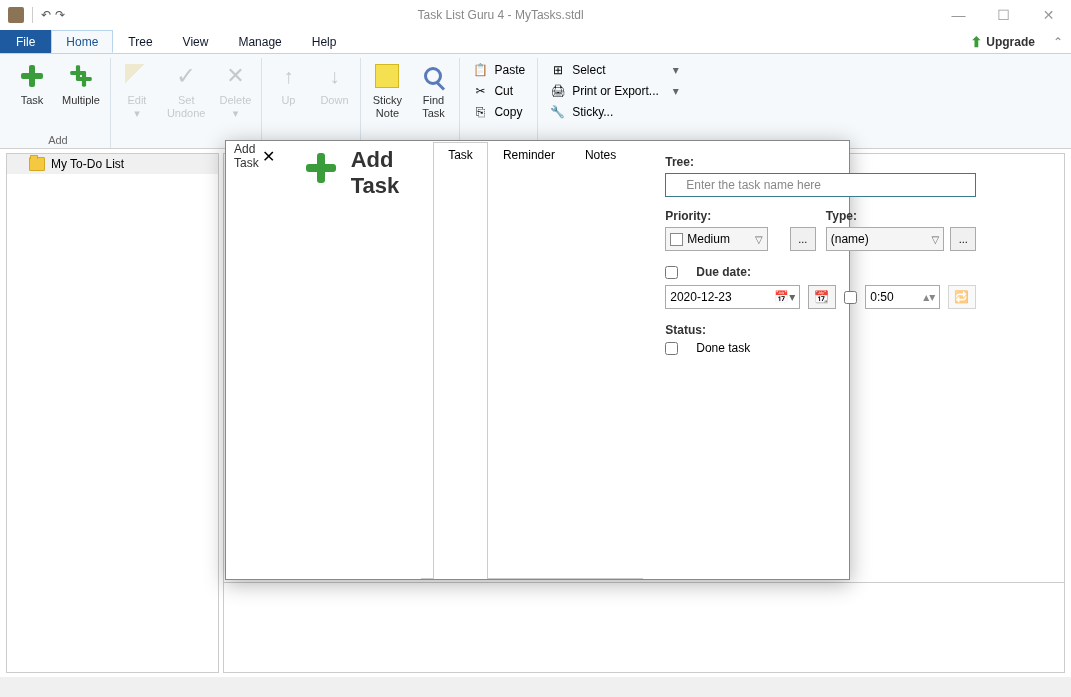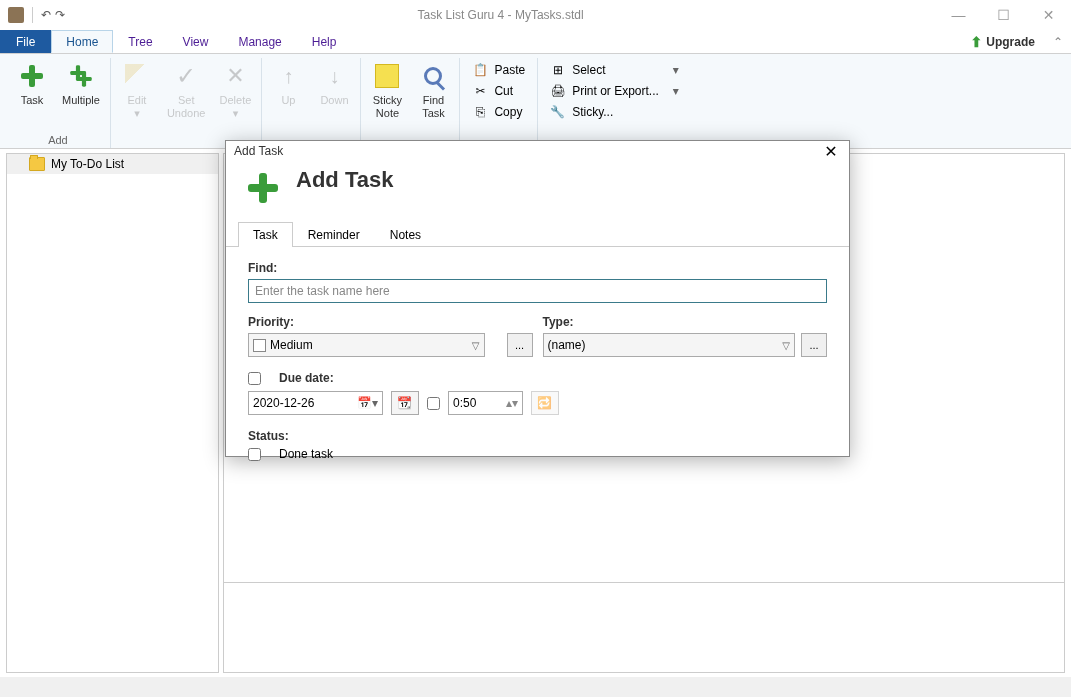--- a/index.html
+++ b/index.html
@@ -10,21 +10,21 @@
 .titlebar .left-icons { display: flex; align-items: center; gap: 4px; padding-left: 8px; }
 .titlebar .app-icon { width: 16px; height: 16px; background: #8b7355; border-radius: 2px; }
 .titlebar .sep { width: 1px; height: 16px; background: #ccc; margin: 0 4px; }
 .titlebar .title { flex: 1; text-align: center; color: #888; font-size: 12px; }
 .titlebar .win-controls { display: flex; }
 .titlebar .win-btn { width: 45px; height: 30px; display: flex; align-items: center; justify-content: center; color: #999; font-size: 14px; cursor: pointer; }
 
 
 .menubar { height: 24px; display: flex; align-items: stretch; background: #fff; border-bottom: 1px solid #d0d0d0; position: relative; }
 .menubar .file-btn { background: #1e5aa0; color: #fff; padding: 0 16px; display: flex; align-items: center; font-size: 12px; }
-.menubar .menu-item { padding: 0 14px; display: flex; align-items: center; color: #4c1d95; font-size: 12px; cursor: pointer; border: 1px solid transparent; }
+.menubar .menu-item { padding: 0 14px; display: flex; align-items: center; color: #0f172a; font-size: 12px; cursor: pointer; border: 1px solid transparent; }
 .menubar .menu-item.active { border: 1px solid #b8d4e8; border-bottom: 1px solid #f5f9fc; background: #f5f9fc; color: #1a5490; }
 .menubar .upgrade { margin-left: auto; padding: 0 10px; display: flex; align-items: center; gap: 4px; color: #333; font-weight: bold; font-size: 12px; }
 .menubar .upgrade-arrow { color: #3a9c3a; font-size: 14px; }
 .menubar .chevron { padding: 0 8px; color: #888; display: flex; align-items: center; }
 
 
 .ribbon { height: 95px; background: #f5f9fc; border-bottom: 1px solid #d0d0d0; display: flex; padding: 4px 6px 0; }
 .ribbon-group { display: flex; flex-direction: column; align-items: center; padding: 0 4px; border-right: 1px solid #d8e2ea; }
 .ribbon-group:last-child { border-right: none; }
 .ribbon-buttons { display: flex; gap: 2px; flex: 1; }
@@ -45,39 +45,39 @@
 .tree-icon { width: 16px; height: 14px; background: #f5c842; border: 1px solid #d4a820; border-radius: 1px; position: relative; }
 .tree-icon::before { content: ""; position: absolute; top: -3px; left: 0; width: 6px; height: 3px; background: #f5c842; border: 1px solid #d4a820; border-bottom: none; border-radius: 1px 1px 0 0; }
 .content-area { flex: 1; border: 1px solid #ccc; margin: 4px 6px 4px 2px; background: #fff; display: flex; flex-direction: column; }
 .content-top { flex: 1; }
 .content-bottom { height: 90px; border-top: 1px solid #ccc; }
 
 
 .statusbar { position: absolute; bottom: 0; left: 0; right: 0; height: 20px; background: #f0f0f0; }
 
 
-.dialog { position: absolute; left: 225px; top: 140px; width: 625px; height: 317px; background: #fff; border: 1px solid #888; box-shadow: 0 4px 20px rgba(0,0,0,0.3); display: flex; flex-direction: column; }
+.dialog { position: absolute; left: 225px; top: 140px; width: 625px; height: 440px; background: #fff; border: 1px solid #888; box-shadow: 0 4px 20px rgba(0,0,0,0.3); display: flex; }
 .dialog-title { height: 30px; display: flex; align-items: center; padding: 0 8px; }
 .dialog-title-text { flex: 1; font-size: 12px; color: #333; }
 .dialog-close { width: 20px; height: 20px; display: flex; align-items: center; justify-content: center; cursor: pointer; font-size: 16px; }
 .dialog-header { display: flex; padding: 6px 16px 12px; gap: 12px; align-items: flex-start; }
 .dialog-header-icon { width: 42px; height: 42px; display: flex; align-items: center; justify-content: center; }
 .dialog-header-text h1 { font-size: 22px; color: #333; font-weight: bold; margin-bottom: 4px; font-family: "Trebuchet MS", sans-serif; }
 .dialog-header-text p { font-size: 11px; color: #555; }
 .dialog-link { color: #1a5ab8; text-decoration: underline; font-family: "Trebuchet MS", sans-serif; }
 .dialog-folder-icon { display: inline-block; width: 16px; height: 12px; background: #f5c842; border: 1px solid #d4a820; vertical-align: middle; margin: 0 4px; }
 
 .dialog-tabs { display: flex; padding: 0 12px; border-bottom: 1px solid #ccc; }
 .dialog-tab { padding: 5px 14px; font-size: 12px; border: 1px solid transparent; border-bottom: none; cursor: pointer; position: relative; top: 1px; }
 .dialog-tab.active { border-color: #ccc; background: #fff; }
 
 .dialog-body { flex: 1; padding: 14px 22px; }
 .form-row { margin-bottom: 12px; }
 .form-label { font-size: 12px; font-weight: bold; color: #333; margin-bottom: 4px; display: block; }
-.form-input { width: 100%; padding: 4px 6px; border: 1px solid #3a7a8a; font-size: 12px; height: 24px; }
+.form-input { width: 100%; padding: 4px 20px; border: 1px solid #3a7a8a; font-size: 12px; height: 24px; }
 .form-input::placeholder { color: #888; }
 .form-row-split { display: flex; gap: 10px; align-items: flex-end; }
 .form-col { flex: 1; }
 .select-box { display: flex; align-items: center; border: 1px solid #aaa; height: 24px; background: #f5f5f5; padding: 0 4px; gap: 4px; }
 .select-box .chk { width: 13px; height: 13px; border: 1px solid #888; background: #fff; }
 .select-box .sel-text { flex: 1; font-size: 12px; }
 .select-box .sel-arrow { color: #666; font-size: 10px; }
 .small-btn { width: 26px; height: 24px; border: 1px solid #aaa; background: #f0f0f0; display: flex; align-items: center; justify-content: center; cursor: pointer; font-size: 11px; }
 .checkbox-row { display: flex; align-items: center; gap: 18px; font-size: 12px; }
 .checkbox-row input { width: 13px; height: 13px; }
@@ -291,21 +291,21 @@
       <h1>Add Task</h1>
     </div>
   </div>
   <div class="dialog-tabs">
     <div class="dialog-tab active">Task</div>
     <div class="dialog-tab">Reminder</div>
     <div class="dialog-tab">Notes</div>
   </div>
   <div class="dialog-body">
     <div class="form-row">
-      <label class="form-label">Find:</label>
+      <label class="form-label">Tree:</label>
       <input class="form-input" placeholder="Enter the task name here" style="">
     </div>
     <div class="form-row-split">
       <div class="form-col">
         <label class="form-label">Priority:</label>
         <div style="display:flex;gap:22px">
           <div class="select-box" style="flex:1">
             <div class="chk"></div>
             <span class="sel-text">Medium</span>
             <span class="sel-arrow">▽</span>
@@ -324,21 +324,21 @@
         </div>
       </div>
     </div>
     <div class="form-row" style="margin-top:14px">
       <div class="checkbox-row" style="margin-bottom:6px">
         <input type="checkbox" style="">
         <label class="form-label" style="margin:0">Due date:</label>
       </div>
       <div class="date-row">
         <div class="date-input">
-          <span>2020-12-26</span>
+          <span>2020-12-23</span>
           <span class="cal-icon">📅▾</span>
         </div>
         <div class="icon-btn">
             <span>📆</span>
           </div>
         <input type="checkbox" style="">
         <div class="time-input">
           <span>0:50</span>
           <span style="margin-left:auto;color:#888">▴▾</span>
         </div>

